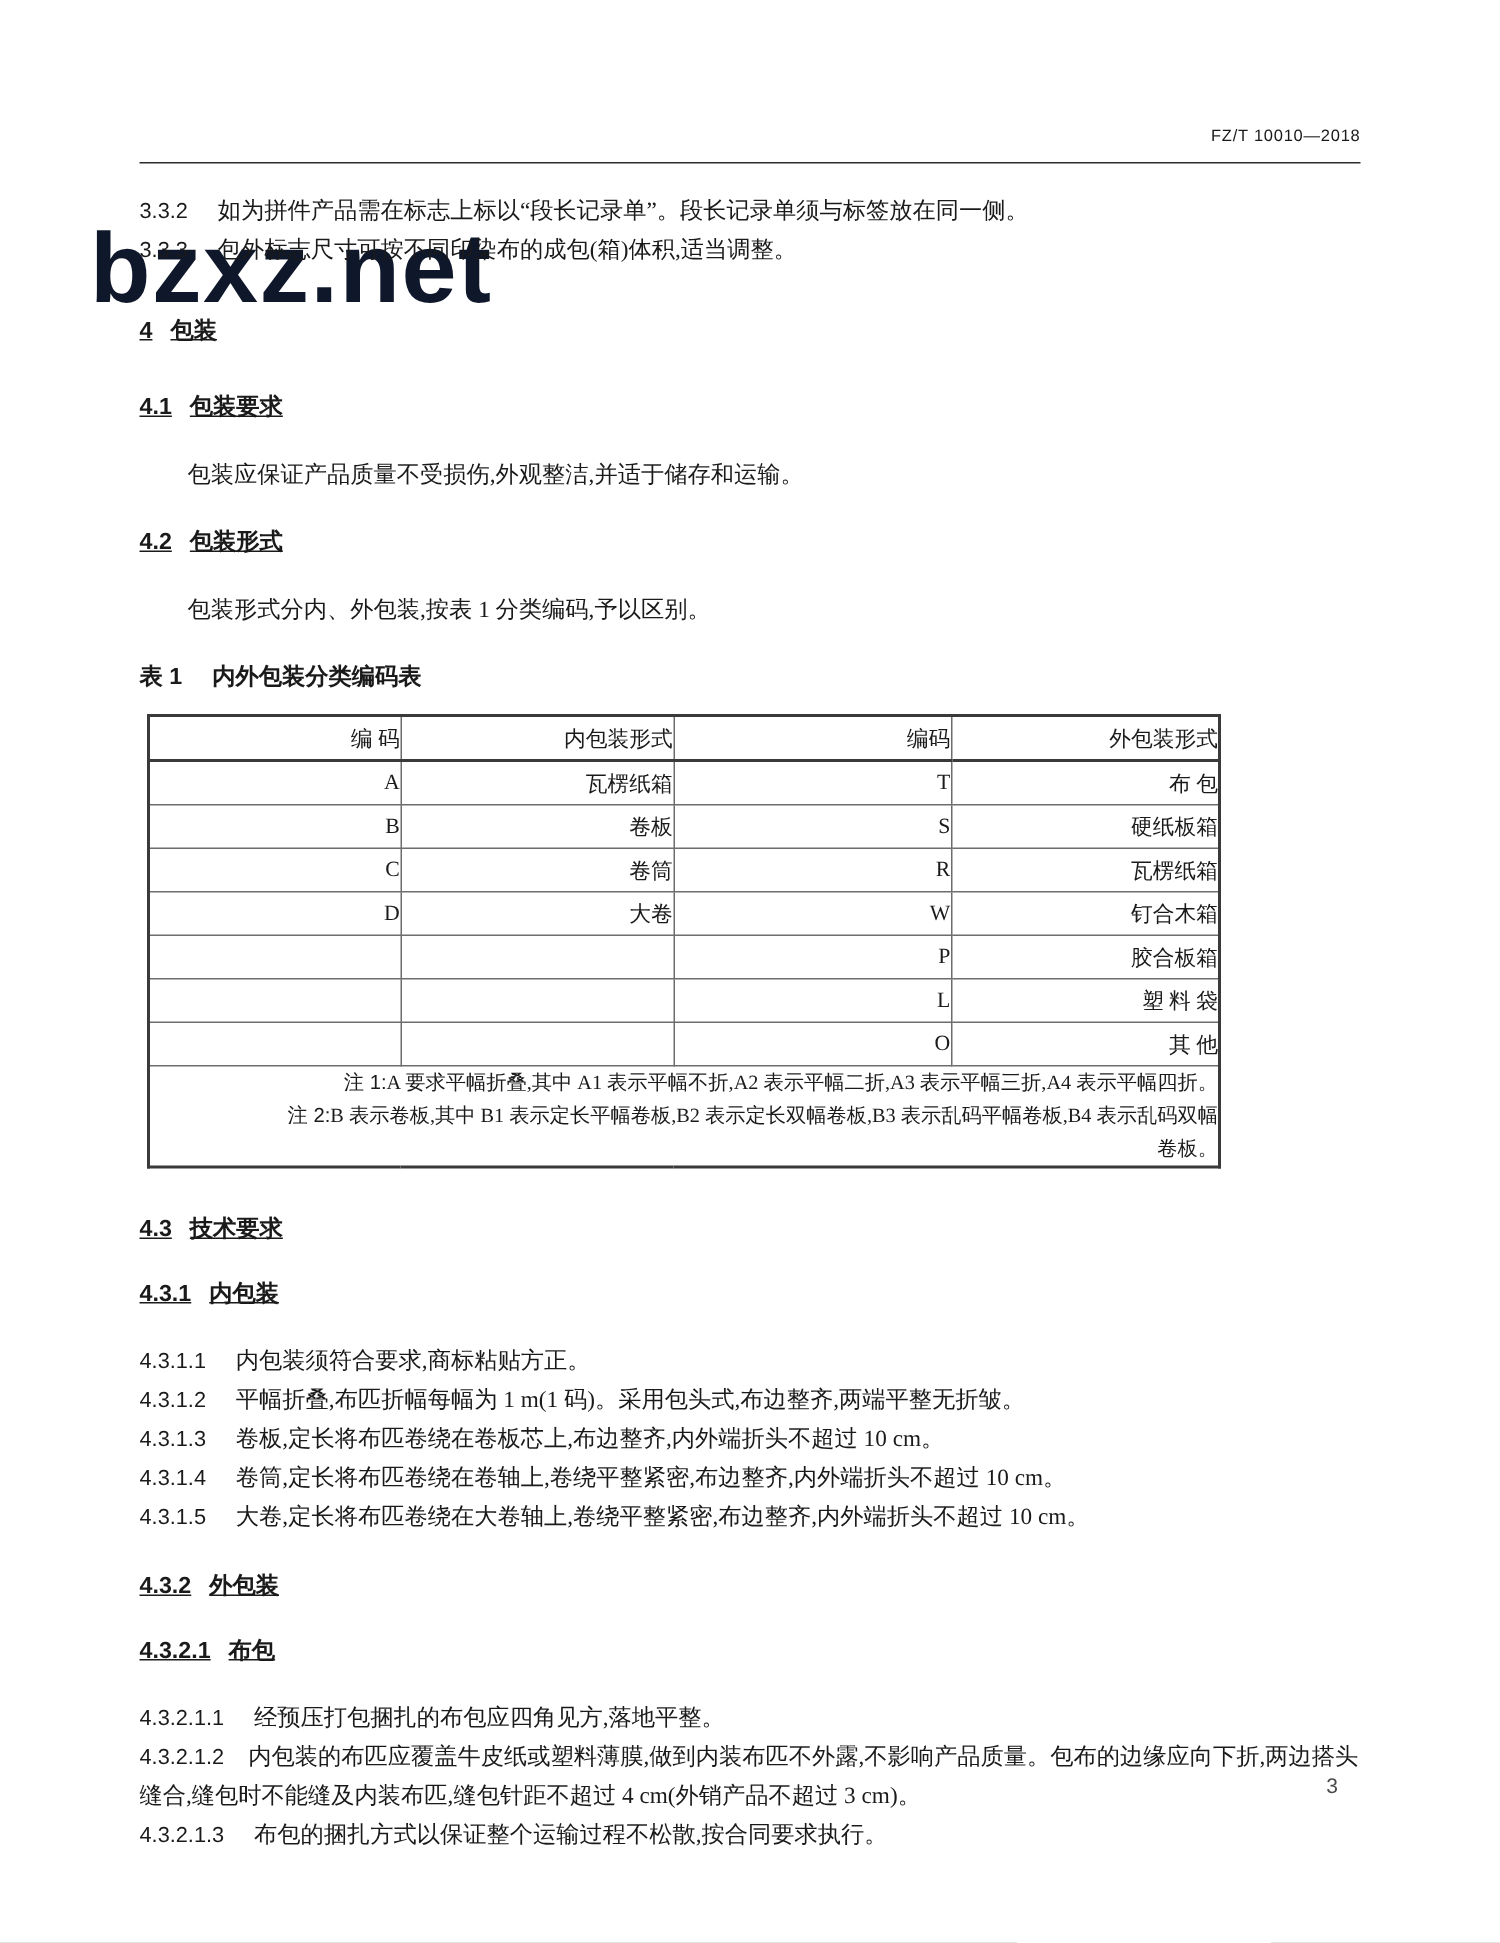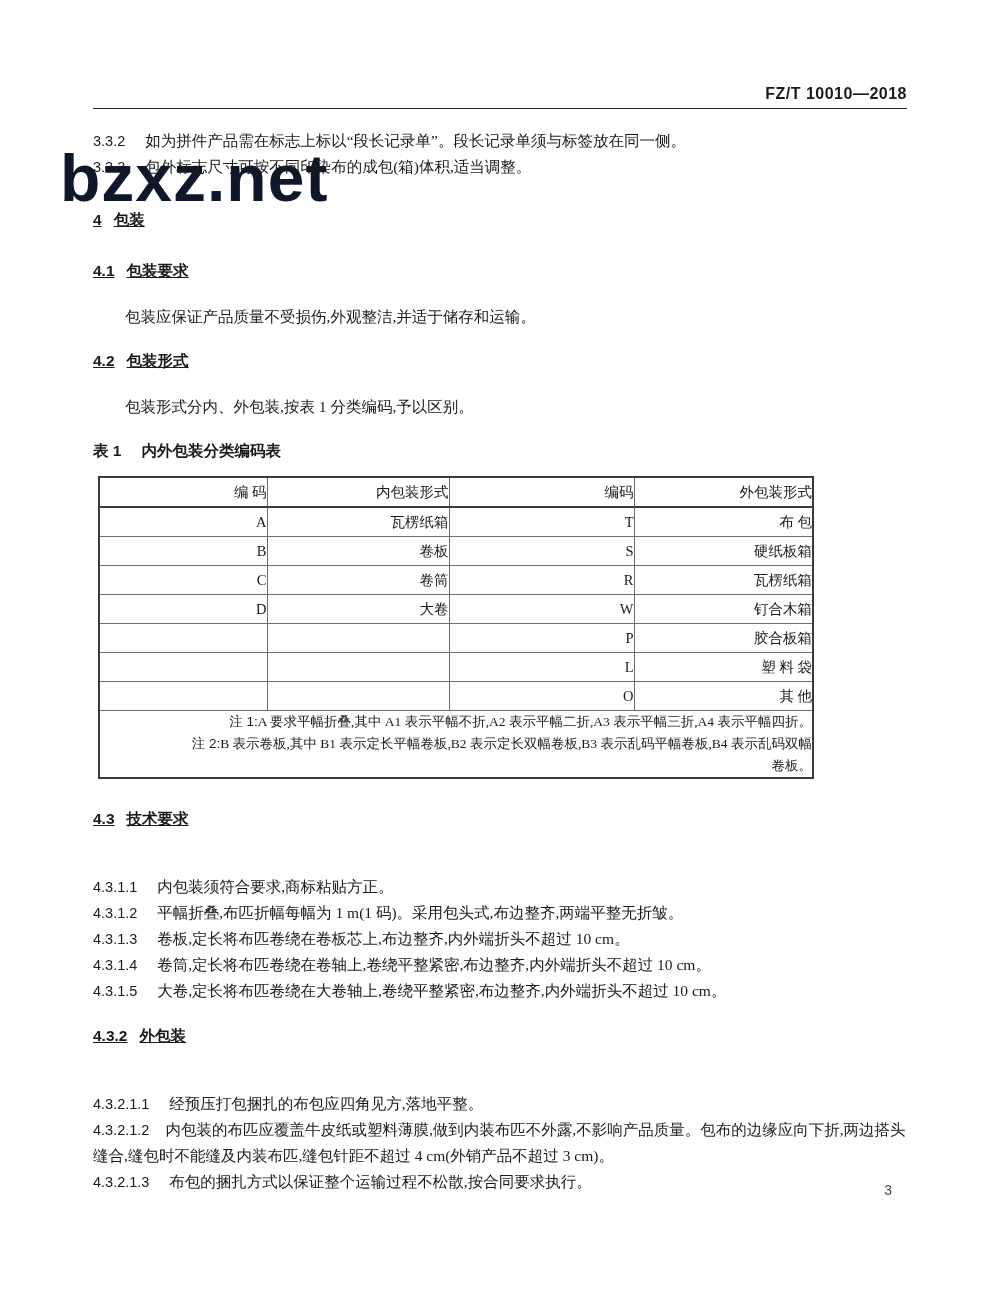--- a/index.html
+++ b/index.html
@@ -43,22 +43,22 @@
     top: 108px;
     width: 814px;
     height: 1px;
     background: #2b2b2b;
   }
   .doc-number {
     position: absolute;
     right: 93px;
     top: 85px;
     font-family: "Liberation Sans", sans-serif;
-    font-weight: bold;
-    font-size: 16px;
+    font-weight: normal;
+    font-size: 11px;
     letter-spacing: 0.5px;
     white-space: nowrap;
   }
   .body-area {
     position: absolute;
     left: 93px;
     top: 128px;
     width: 814px;
   }
   .clause-line {
@@ -290,20 +290,23 @@
       </table>
 
       <div class="gap-lg"></div>
 
       <p class="sec-head">
         <span class="n">4.3</span><span>技术要求</span>
       </p>
 
       <div class="gap-md"></div>
 
+      <p class="sec-head">
+        <span class="n">4.3.1</span><span>内包装</span>
+      </p>
 
       <div class="gap-md"></div>
 
       <p class="clause-line">
         <span class="clause-num">4.3.1.1</span>
         <span class="sp-wide"></span><span>内包装须符合要求,商标粘贴方正。</span>
       </p>
       <p class="clause-line">
         <span class="clause-num">4.3.1.2</span>
         <span class="sp-wide"></span><span>平幅折叠,布匹折幅每幅为 1 m(1 码)。采用包头式,布边整齐,两端平整无折皱。</span>
@@ -322,20 +325,23 @@
       </p>
 
       <div class="gap-md"></div>
 
       <p class="sec-head">
         <span class="n">4.3.2</span><span>外包装</span>
       </p>
 
       <div class="gap-md"></div>
 
+      <p class="sec-head">
+        <span class="n">4.3.2.1</span><span>布包</span>
+      </p>
 
       <div class="gap-md"></div>
 
       <p class="clause-line">
         <span class="clause-num">4.3.2.1.1</span>
         <span class="sp-wide"></span><span>经预压打包捆扎的布包应四角见方,落地平整。</span>
       </p>
 
       <p class="wrap-para hang">
         <span class="clause-num">4.3.2.1.2</span><span class="sp-wide"></span><span>内包装的布匹应覆盖牛皮纸或塑料薄膜,做到内装布匹不外露,不影响产品质量。包布的边缘应向下折,两边搭头缝合,缝包时不能缝及内装布匹,缝包针距不超过 4 cm(外销产品不超过 3 cm)。</span>

